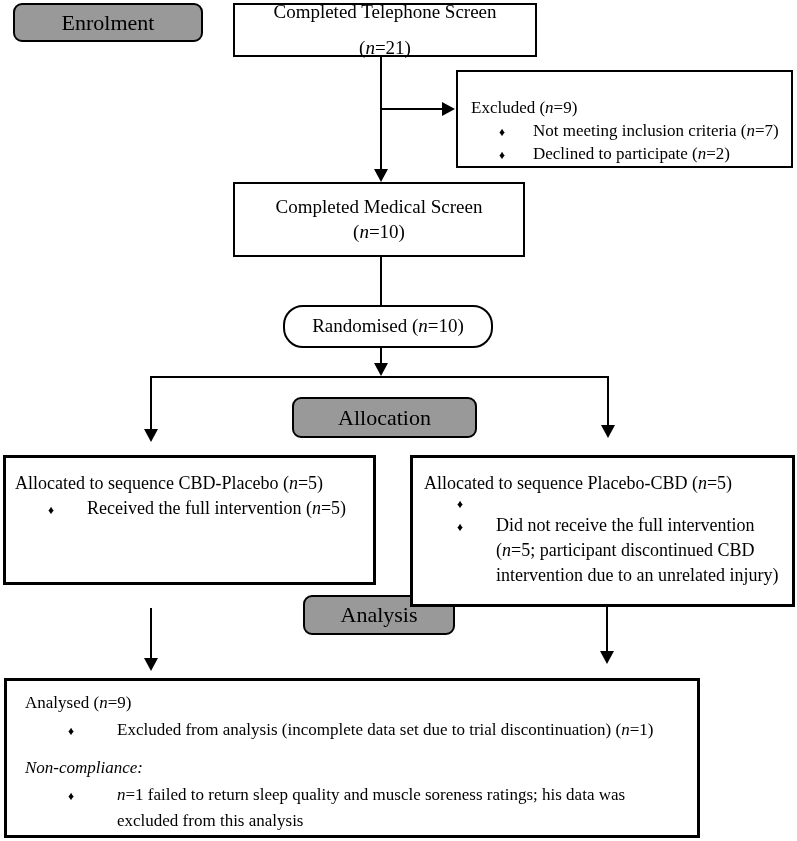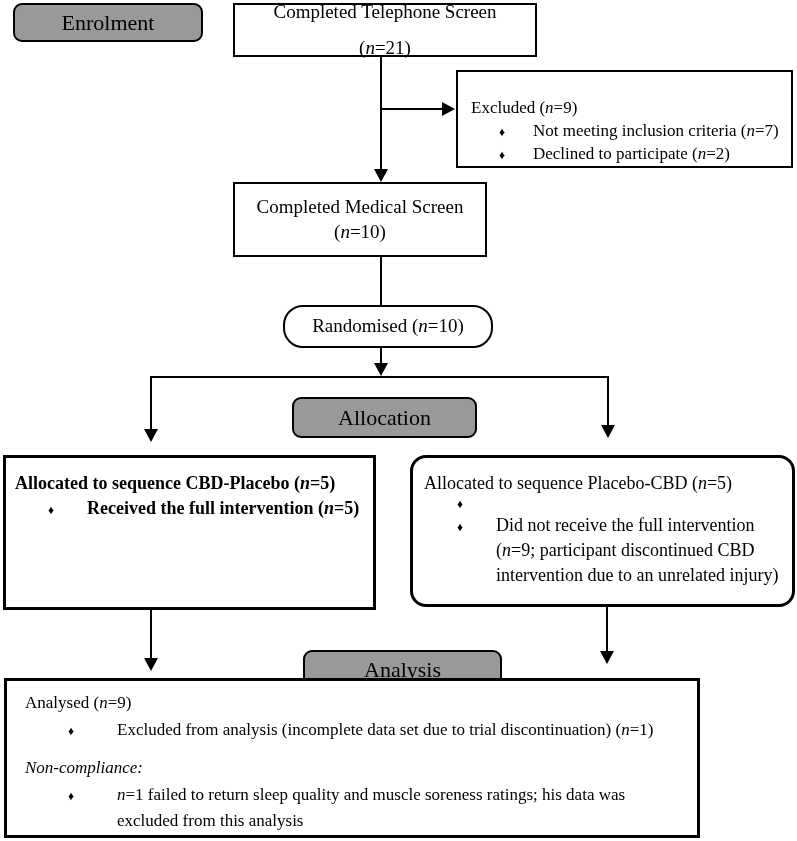--- a/index.html
+++ b/index.html
@@ -21,47 +21,47 @@
     background: #999999;
     border: 2px solid #000;
     border-radius: 9px;
     display: flex;
     align-items: center;
     justify-content: center;
     font-size: 22px;
   }
   #stage-enrolment  { left: 13px;  top: 3px;   width: 190px; height: 39px; }
   #stage-allocation { left: 292px; top: 397px; width: 185px; height: 41px; }
-  #stage-analysis   { left: 303px; top: 650px; width: 199px; height: 40px; }
+  #stage-analysis   { left: 303px; top: 595px; width: 152px; height: 40px; }
 
   
   .box { position: absolute; background: #fff; border: 2px solid #000; }
   .centerbox {
     display: flex;
     flex-direction: column;
     align-items: center;
     justify-content: center;
     text-align: center;
     font-size: 19px;
     line-height: 1.28;
   }
   #box-telephone  { left: 233px; top: 3px;   width: 304px; height: 54px; gap: 12px; }
-  #box-medical    { left: 233px; top: 182px; width: 254px; height: 75px; }
+  #box-medical    { left: 233px; top: 182px; width: 292px; height: 75px; }
   #box-randomised { left: 283px; top: 305px; width: 210px; height: 43px; border-radius: 20px; }
 
   #box-excluded {
     left: 456px; top: 70px; width: 337px; height: 98px;
     font-size: 17px; line-height: 1.35;
     padding: 25px 8px 0 13px;
   }
   #box-excluded .diamond { flex: 0 0 62px; }
 
   .allocbox { border-width: 3px; font-size: 18px; line-height: 1.4; }
-  #box-alloc-left  { left: 3px;   top: 455px; width: 373px; height: 155px; padding: 13px 6px 0 9px; font-weight: bold; }
-  #box-alloc-right { left: 410px; top: 455px; width: 385px; height: 152px; padding: 13px 6px 0 11px; border-radius: 16px; }
+  #box-alloc-left  { left: 3px;   top: 455px; width: 373px; height: 130px; padding: 13px 6px 0 9px; }
+  #box-alloc-right { left: 410px; top: 455px; width: 385px; height: 152px; padding: 13px 6px 0 11px; }
   .allocbox .diamond { flex: 0 0 72px; }
 
   #box-analysed {
     left: 4px; top: 678px; width: 696px; height: 160px;
     border-width: 3px;
     font-size: 17px; line-height: 1.58;
     padding: 9px 12px 16px 18px;
   }
   #box-analysed .diamond { flex: 0 0 92px; }
 
@@ -135,21 +135,21 @@
     </div>
   </div>
 
   <div class="box allocbox" id="box-alloc-right">
     <div><span>Allocated to sequence Placebo-CBD (</span><span class="it">n</span><span>=5)</span></div>
     <div class="bullet-row">
       <span class="diamond">♦</span>
     </div>
     <div class="bullet-row">
       <span class="diamond">♦</span>
-      <div class="btext"><span>Did not receive the full intervention (</span><span class="it">n</span><span>=9; participant discontinued CBD intervention due to an unrelated injury)</span></div>
+      <div class="btext"><span>Did not receive the full intervention (</span><span class="it">n</span><span>=5; participant discontinued CBD intervention due to an unrelated injury)</span></div>
     </div>
   </div>
 
   <div class="box" id="box-analysed">
     <div><span>Analysed (</span><span class="it">n</span><span>=9)</span></div>
     <div class="bullet-row">
       <span class="diamond">♦</span>
       <div class="btext"><span>Excluded from analysis (incomplete data set due to trial discontinuation) (</span><span class="it">n</span><span>=1)</span></div>
     </div>
     <div class="nc-label">Non-compliance:</div>

